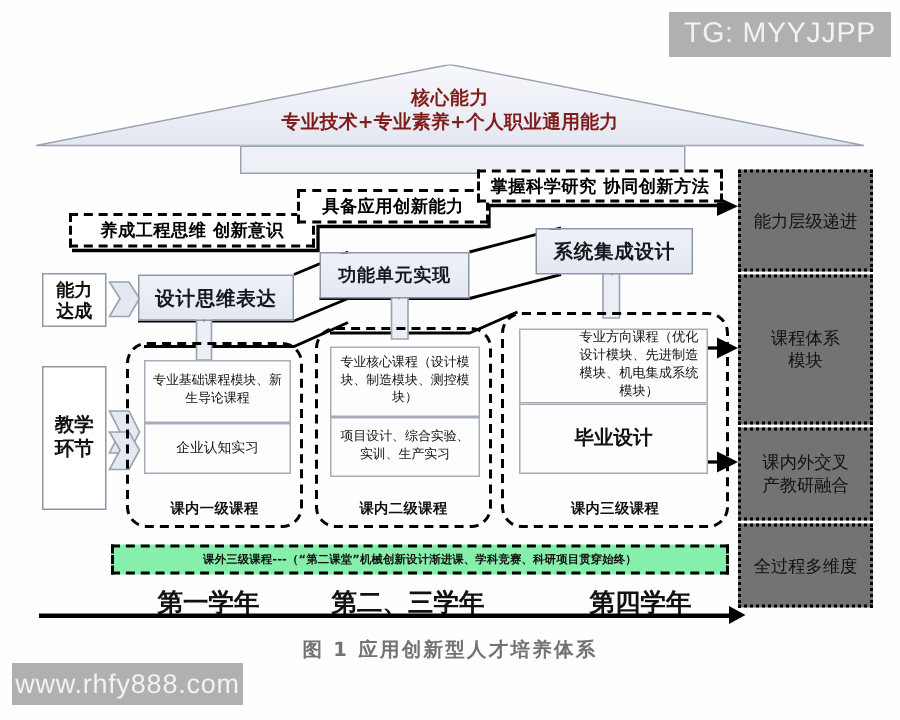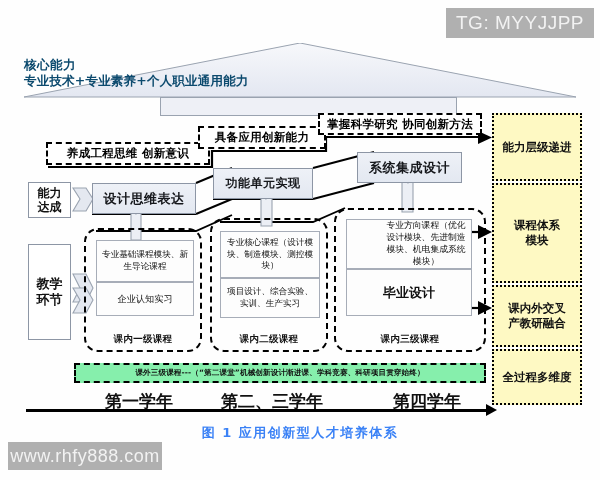--- a/index.html
+++ b/index.html
@@ -28,22 +28,22 @@
   #wm-tg { right: 6px; top: 8px; width: 148px; height: 30px; font-size: 19px; }
   #wm-url { left: 8px; bottom: 10px; width: 154px; height: 28px; font-size: 18px; }
 
   
   #roof {
     position: absolute; left: 24px; top: 43px; width: 552px; height: 56px;
   }
   #roof svg { display:block; }
   #roof-text {
     position: absolute; left: 0; top: 14px; width: 552px;
-    line-height: 1.25;
-    color: #0c4a6e;
+    text-align: center; line-height: 1.25;
+    color: #7f1d1d;
   }
   #roof-text .l1 { font-size: 12.5px; font-weight: 700; letter-spacing:.5px;}
   #roof-text .l2 { font-size: 12.5px; font-weight: 700; letter-spacing:.2px;}
 
   
   #roof-stem {
     position: absolute; left: 160px; top: 97px; width: 297px; height: 19px;
     border: 1px solid #9aa3b0; background: #eef0f6;
   }
 
@@ -112,23 +112,23 @@
   #c1b { left: 96px;  top: 282px; width: 98px;  height: 34px; font-size: 9.2px; }
   #c2a { left: 220px; top: 231px; width: 100px; height: 47px; font-size: 8.6px; }
   #c2b { left: 220px; top: 278px; width: 100px; height: 40px; font-size: 8.6px; }
   #c3a { left: 346px; top: 219px; width: 126px; height: 50px; font-size: 8.8px; padding-left: 38px; }
   #c3b { left: 346px; top: 269px; width: 126px; height: 47px; font-size: 13px; font-weight:700; }
 
   
   .rbox {
     position: absolute; left: 492px;
     border: 2.6px dotted #000;
-    background: #fef9c3;
-    display: flex; align-items: center; justify-content: center;
-    text-align: center; font-weight: 700; color: #111;
+    background: #737373;
+    display: flex; align-items: center; justify-content: center;
+    text-align: center; font-weight: 400; color: #111;
     line-height: 1.3; font-size: 11.5px;
   }
   #r1 { top: 113px; width: 90px; height: 68px; }
   #r2 { top: 183px; width: 90px; height: 100px; }
   #r3 { top: 285px; width: 90px; height: 62px; }
   #r4 { top: 349px; width: 90px; height: 56px; }
 
   
   #extrabar {
     position: absolute; left: 74px; top: 363px; width: 412px; height: 20px;
@@ -156,21 +156,21 @@
     position: absolute; left: 486px; top: 404px;
     width: 0; height: 0;
     border-top: 6.5px solid transparent;
     border-bottom: 6.5px solid transparent;
     border-left: 11px solid #000;
   }
 
   
   #caption {
     position: absolute; left: 0; top: 424px; width: 600px;
-    text-align: center; font-size: 13px; font-weight: 700; color: #3b82f6;
+    text-align: center; font-size: 13px; font-weight: 700; color: #737373;
     letter-spacing: 1.5px;
   }
 
   
   #overlay { position:absolute; left:0; top:0; width:600px; height:480px; pointer-events:none; }
 </style>
 </head>
 <body>
 
 <div id="stage">

